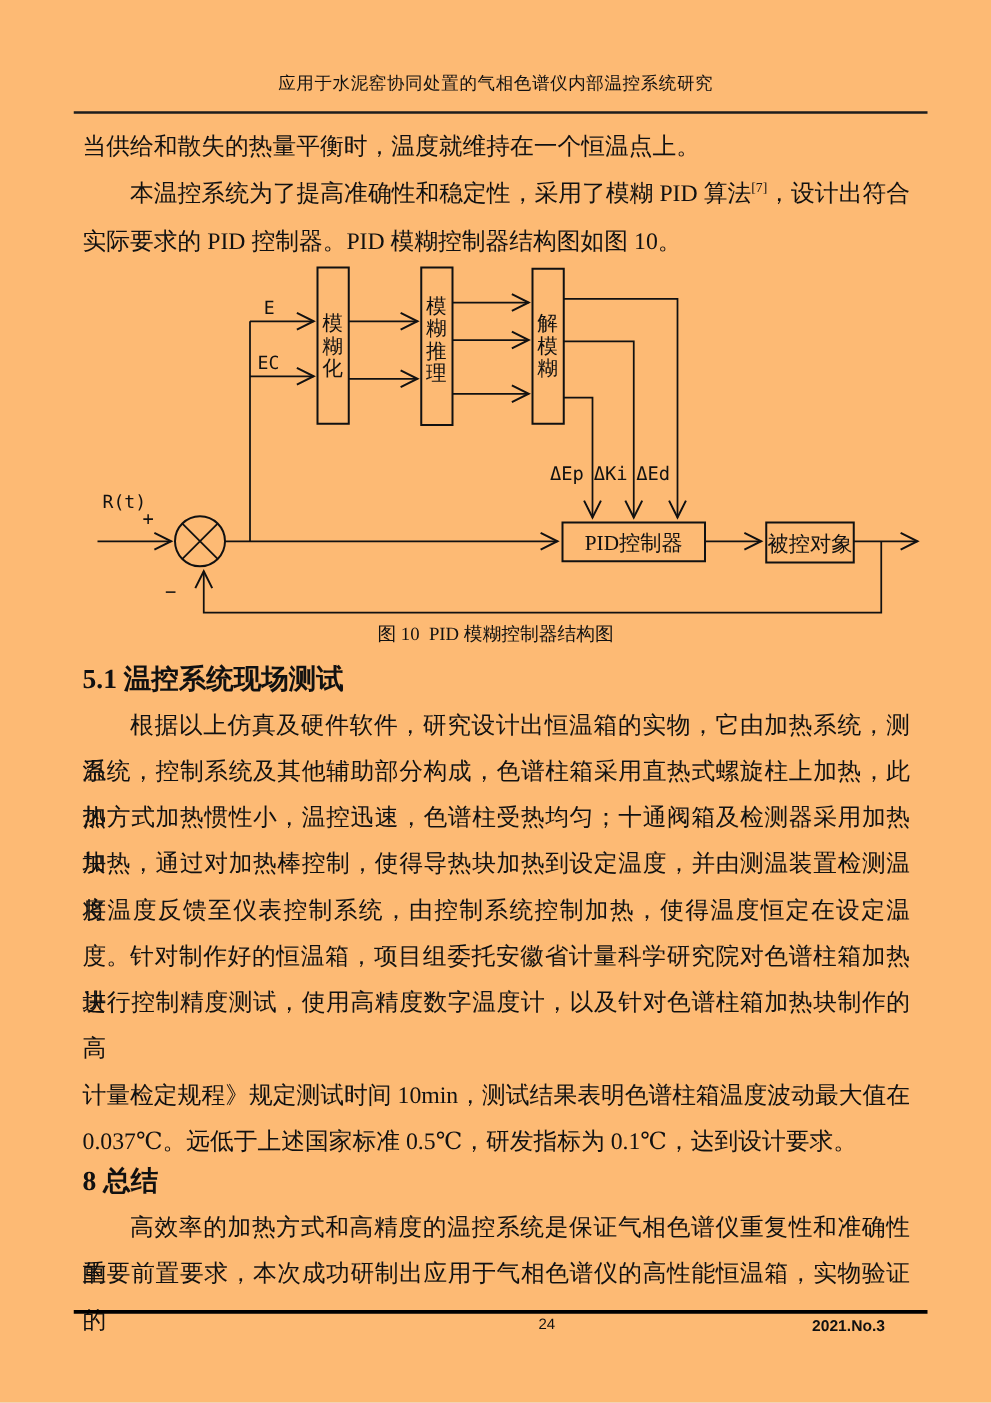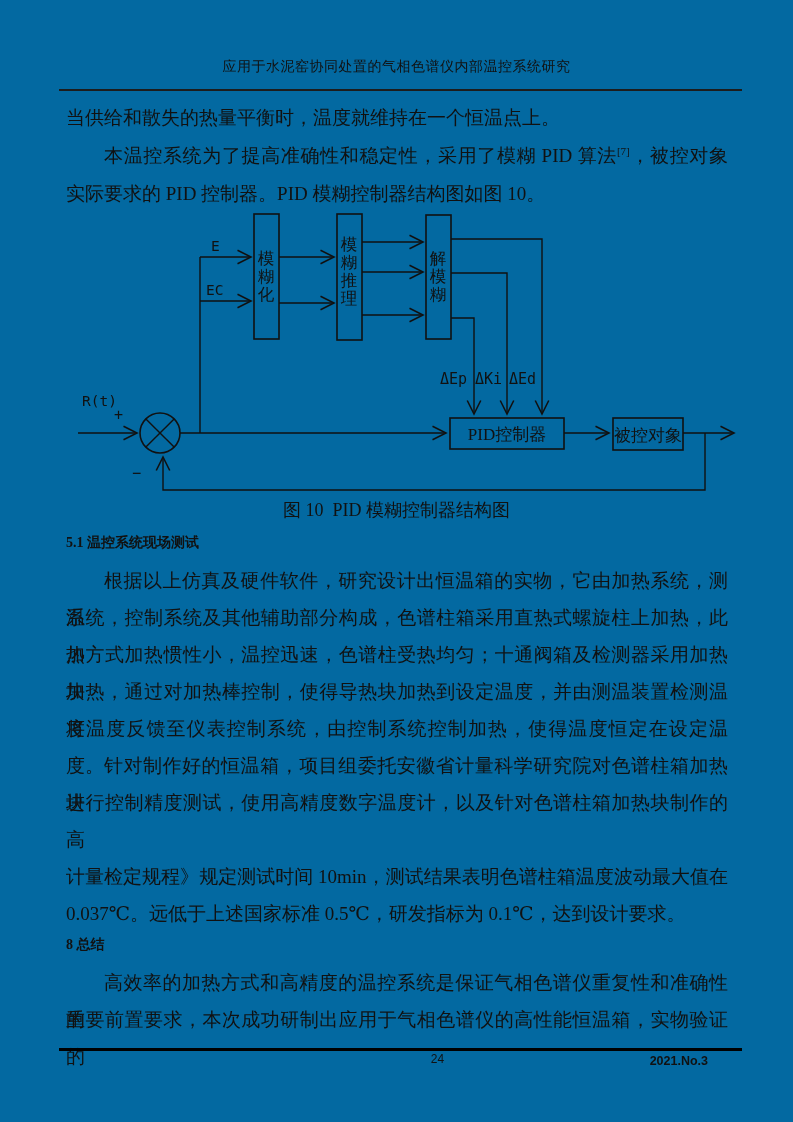--- a/index.html
+++ b/index.html
@@ -1,59 +1,59 @@
 <!DOCTYPE html>
 <html><head>
 <meta charset="utf-8">
 <style>
   html,body{margin:0;padding:0;background:#e8e8e8;}
-  .page{position:relative;width:793px;height:1122px;background:#0369a1;margin:0 auto;
+  .page{position:relative;width:793px;height:1122px;background:#fdba74;margin:0 auto;
         font-family:"Liberation Serif","DejaVu Serif",serif;color:#111;overflow:hidden;}
 
   .header-title{position:absolute;top:58px;left:0;width:100%;text-align:center;
                 font-size:14px;letter-spacing:0.5px;}
   .header-rule{position:absolute;top:89px;left:59px;width:683px;height:2px;background:#1d1d1d;}
 
   .line{position:absolute;left:66px;width:662px;height:37px;line-height:37px;
         font-size:19px;text-align:justify;white-space:normal;}
   .jlast{text-align-last:justify;}
   .indent{text-indent:38px;}
   sup.ref{vertical-align:super;font-size:11px;line-height:0;}
 
   .heading{position:absolute;left:66px;height:38px;line-height:38px;
-           font-size:14px;font-weight:bold;}
+           font-size:22px;font-weight:bold;}
 
   .diagram{position:absolute;top:205px;left:0;width:793px;height:300px;}
   .diagram text{fill:#111;}
   .box-label{font-family:"Liberation Serif","DejaVu Serif",serif;font-size:17px;}
   .vtext{font-family:"Liberation Serif","DejaVu Serif",serif;font-size:16.5px;}
   .sig{font-family:"DejaVu Sans Mono",monospace;font-size:14.5px;}
   .delta{font-family:"DejaVu Sans Mono",monospace;font-size:15px;}
   .sign{font-family:"DejaVu Sans Mono",monospace;font-size:15px;}
 
   .caption{position:absolute;top:498px;left:0;width:100%;text-align:center;
-           font-size:18px;white-space:pre;}
+           font-size:15px;white-space:pre;}
 
   .footer-rule{position:absolute;top:1048px;left:59px;width:683px;height:3px;background:#000;}
   .footer-page{position:absolute;top:1052px;left:0;width:100%;text-align:center;
                font-family:"Liberation Sans","DejaVu Sans",sans-serif;font-size:12px;padding-left:41px;}
   .footer-issue{position:absolute;top:1054px;right:85px;
                 font-family:"Liberation Sans","DejaVu Sans",sans-serif;font-size:12.5px;font-weight:600;text-align:center;}
 </style>
 </head>
 <body>
 
 <div class="page">
 
   <div class="header-title">应用于水泥窑协同处置的气相色谱仪内部温控系统研究</div>
   <div class="header-rule"></div>
 
   <div class="line" style="top:99px">当供给和散失的热量平衡时，温度就维持在一个恒温点上。</div>
 
-  <div class="line indent jlast" style="top:137px"><span>本温控系统为了提高准确性和稳定性，采用了模糊 PID 算法</span><sup class="ref">[7]</sup><span>，被控对象</span></div>
+  <div class="line indent jlast" style="top:137px"><span>本温控系统为了提高准确性和稳定性，采用了模糊 PID 算法</span><sup class="ref">[7]</sup><span>，设计出符合</span></div>
   <div class="line" style="top:175px">实际要求的 PID 控制器。PID 模糊控制器结构图如图 10。</div>
 
   <svg class="diagram" viewBox="0 205 793 300" xmlns="http://www.w3.org/2000/svg">
     <defs>
       <marker id="arr" viewBox="0 0 16 14" refX="14" refY="7" markerWidth="18" markerHeight="16" markerUnits="userSpaceOnUse" orient="auto">
         <path d="M2,1 L14,7 L2,13" fill="none" stroke="#111" stroke-width="1.4"></path>
       </marker>
     </defs>
 
     <g stroke="#111" stroke-width="1.4" fill="none">

